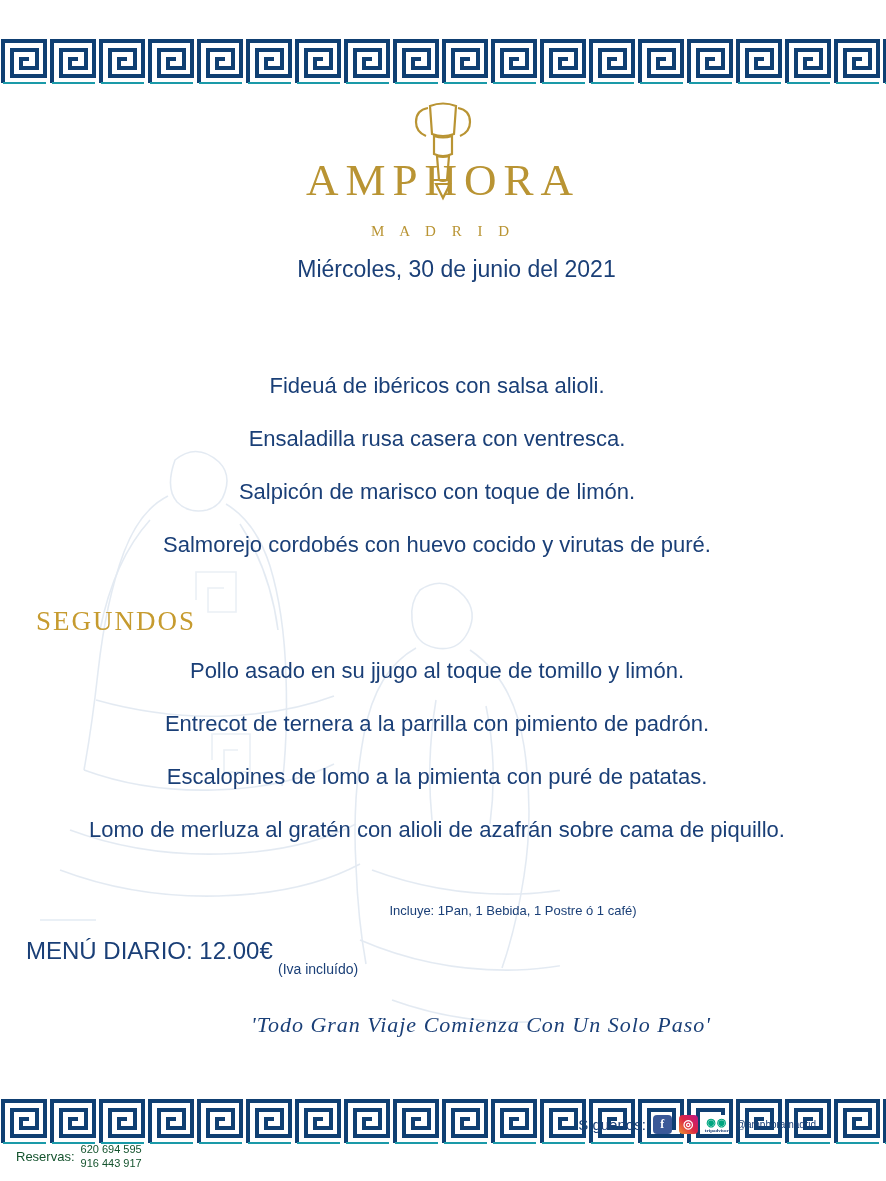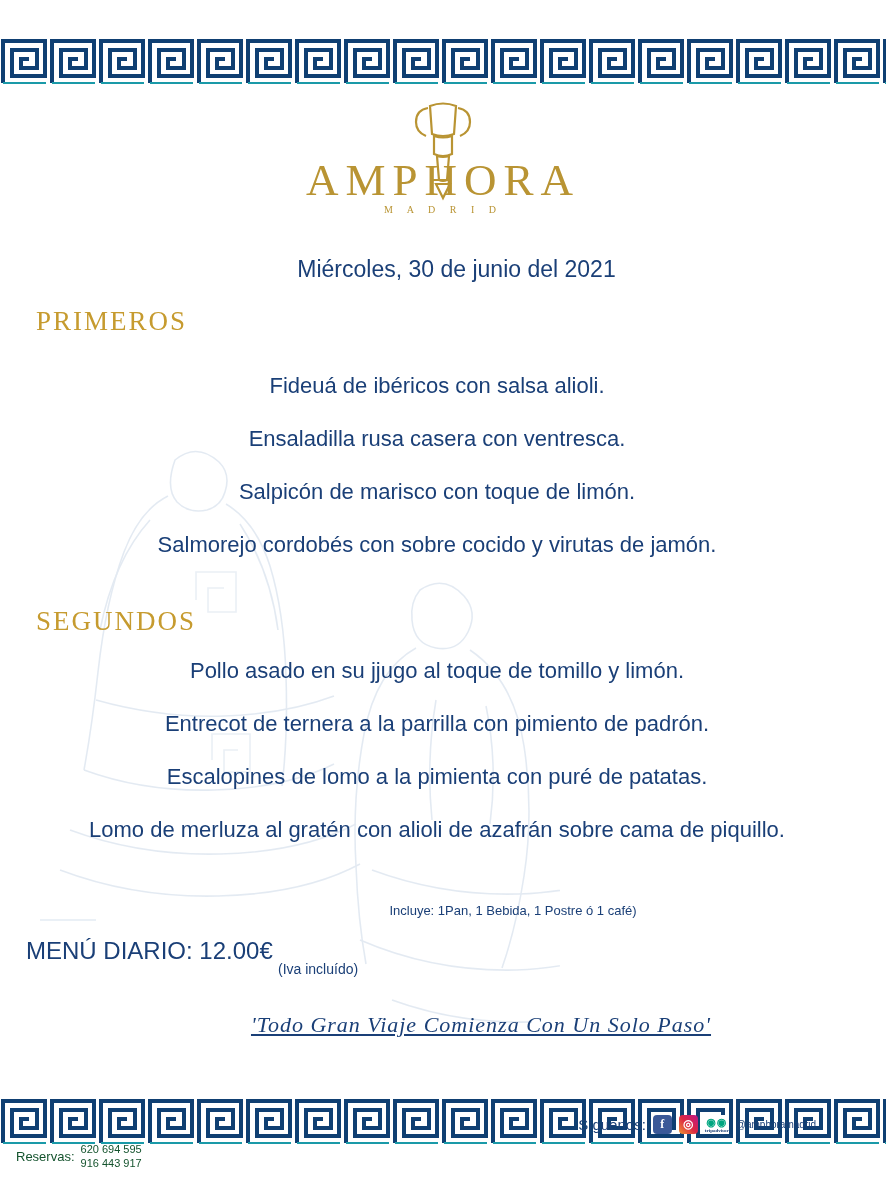--- a/index.html
+++ b/index.html
@@ -62,24 +62,24 @@
   .logo-text {
     font-family: "Liberation Serif", serif;
     font-size: 45px;
     letter-spacing: 7px;
     color: #b99433;
     margin-top: -46px;
     line-height: 1;
   }
   .logo-sub {
     font-family: "Liberation Serif", serif;
-    font-size: 10px;
+    font-size: 15px;
     letter-spacing: 6px;
     color: #b99433;
-    margin-top: 1px;
+    margin-top: 20px;
   }
 
   
   .date-line {
     position: absolute;
     top: 256px;
     left: 0;
     width: 793px;
     text-align: center;
     font-size: 23px;
@@ -158,21 +158,20 @@
     left: 0;
     width: 886px;
     text-align: center;
     font-family: "Liberation Serif", serif;
     font-style: italic;
     font-size: 22px;
     color: #1a3f77;
     letter-spacing: 1px;
     padding-left: 76px;
     box-sizing: border-box;
-    text-decoration: underline;
   }
 
   
   .footer-left {
     position: absolute;
     left: 16px;
     top: 1143px;
     display: flex;
     align-items: center;
     gap: 6px;
@@ -281,26 +280,25 @@
         <path d="M39 60 q6 2 12 0 l-2 24 q-4 2 -8 0 z"></path>
         <path d="M38 88 l14 0 l-7 14 z"></path>
       </g>
     </svg>
     <div class="logo-text">AMPHORA</div>
     <div class="logo-sub">M A D R I D</div>
   </div>
 
   <div class="date-line">Miércoles, 30 de junio del 2021</div>
 
-  <div class="section-heading heading-primeros">PRIMEROS</div>
   <div class="dish-list primeros">
     <p class="dish">Fideuá de ibéricos con salsa alioli.</p>
     <p class="dish">Ensaladilla rusa casera con ventresca.</p>
     <p class="dish">Salpicón de marisco con toque de limón.</p>
-    <p class="dish">Salmorejo cordobés con sobre cocido y virutas de jamón.</p>
+    <p class="dish">Salmorejo cordobés con huevo cocido y virutas de puré.</p>
   </div>
 
   <div class="section-heading heading-segundos">SEGUNDOS</div>
   <div class="dish-list segundos">
     <p class="dish">Pollo asado en su jjugo al toque de tomillo y limón.</p>
     <p class="dish">Entrecot de ternera a la parrilla con pimiento de padrón.</p>
     <p class="dish">Escalopines de lomo a la pimienta con puré de patatas.</p>
     <p class="dish">Lomo de merluza al gratén con alioli de azafrán sobre cama de piquillo.</p>
   </div>
 

